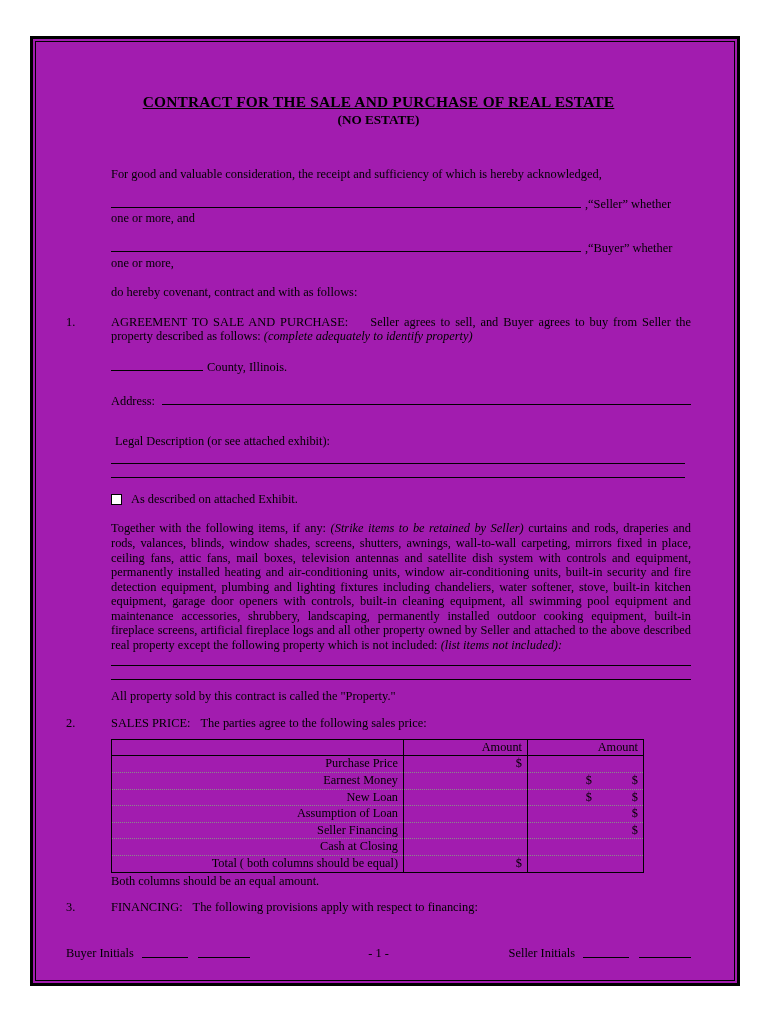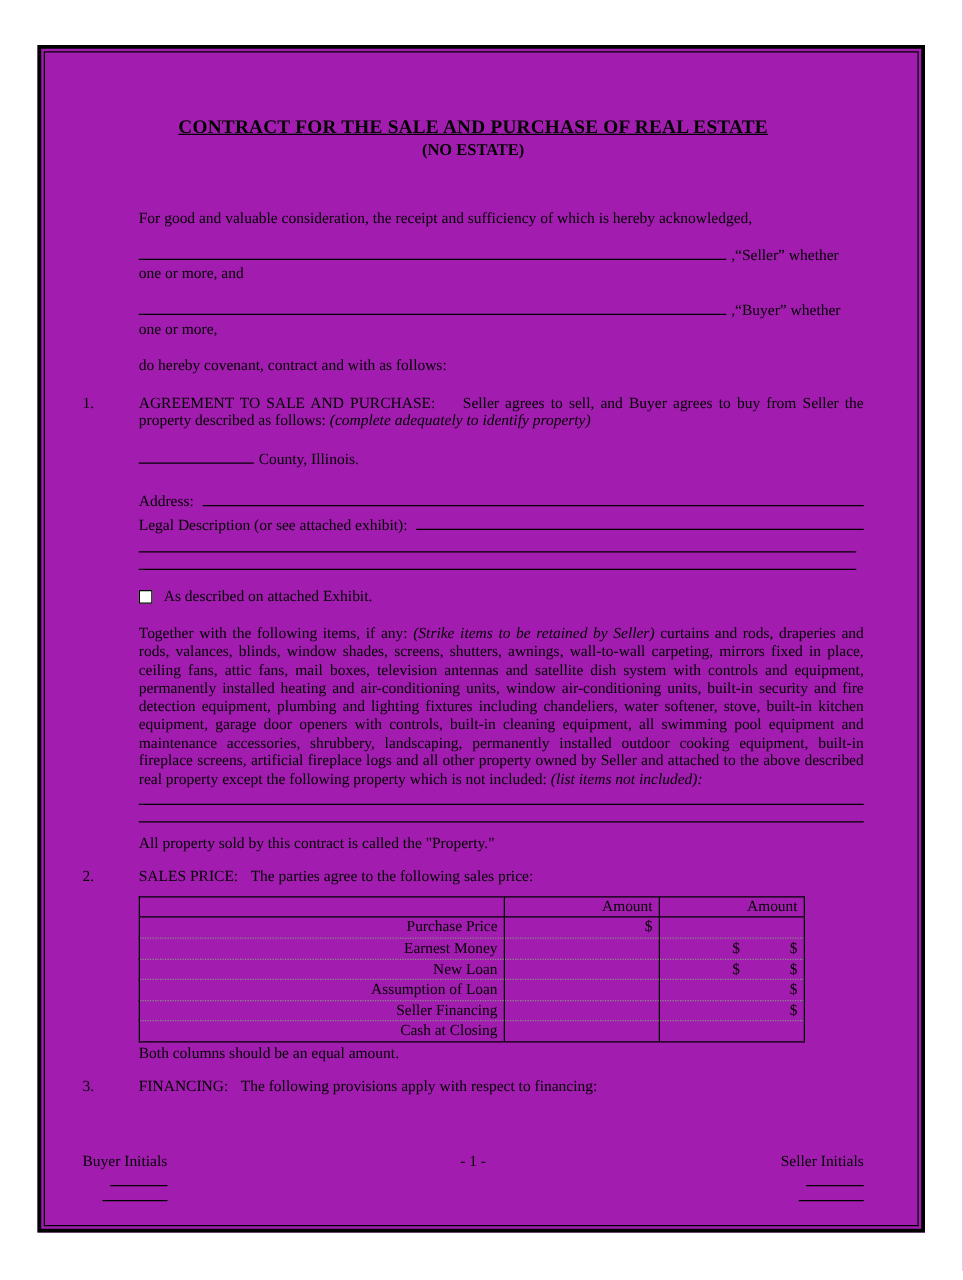--- a/index.html
+++ b/index.html
@@ -97,21 +97,21 @@
   .equal-note { margin: 1px 0 0 45px; }
 
   .footer {
     position: absolute;
     left: 27px; right: 40px;
     bottom: 16px;
     display: flex;
     align-items: baseline;
     font-size: 12.4px;
   }
-  .footer .left, .footer .right { display: flex; align-items: flex-end; white-space: pre; flex-direction: column; }
+  .footer .left, .footer .right { display: flex; align-items: flex-start; white-space: pre; }
   .footer .center { position: absolute; left: 0; right: 0; text-align: center; }
   .footer .right { margin-left: auto; }
   .blank-init { width: 46px; margin-left: 8px; }
   .blank-init2 { width: 52px; margin-left: 10px; }
 </style>
 </head>
 <body>
 
 <div class="sheet">
   <div class="inner-frame">
@@ -143,21 +143,21 @@
 
       <div class="para">
         <span class="blank blank-county"></span><span>County, Illinois.</span>
       </div>
 
       <div class="fill-row" style="margin-top:18px;">
         <span class="lbl">Address: </span>
         <span class="blank blank-fill"></span>
       </div>
 
-      <div class="fill-row" style="margin-top:4px;">
+      <div class="fill-row" style="margin-top:26px;flex-direction:column;">
         <span class="lbl">Legal Description (or see attached exhibit): </span>
         <span class="blank blank-fill"></span>
       </div>
       <span class="blank-line short"></span>
       <span class="blank-line short"></span>
 
       <div class="checkbox-row">
         <span class="cb"></span>
         <span>As described on attached Exhibit.</span>
       </div>
@@ -208,20 +208,25 @@
         <tr>
           <td class="c1">Seller Financing</td>
           <td class="c2"></td>
           <td class="c3">$</td>
         </tr>
         <tr>
           <td class="c1">Cash at Closing</td>
           <td class="c2"></td>
           <td class="c3"></td>
         </tr>
+        <tr>
+          <td class="c1">Total ( both columns should be equal)</td>
+          <td class="c2">$</td>
+          <td class="c3"></td>
+        </tr>
       </tbody>
         </table>
 
       <div class="equal-note">Both columns should be an equal amount.</div>
 
 
       <div class="num-item" style="margin-top:12px;">
         <span class="num">3.</span>
         <div class="body">
           <span class="heading hgap">FINANCING:</span><span>The following provisions apply with respect to financing:</span>

